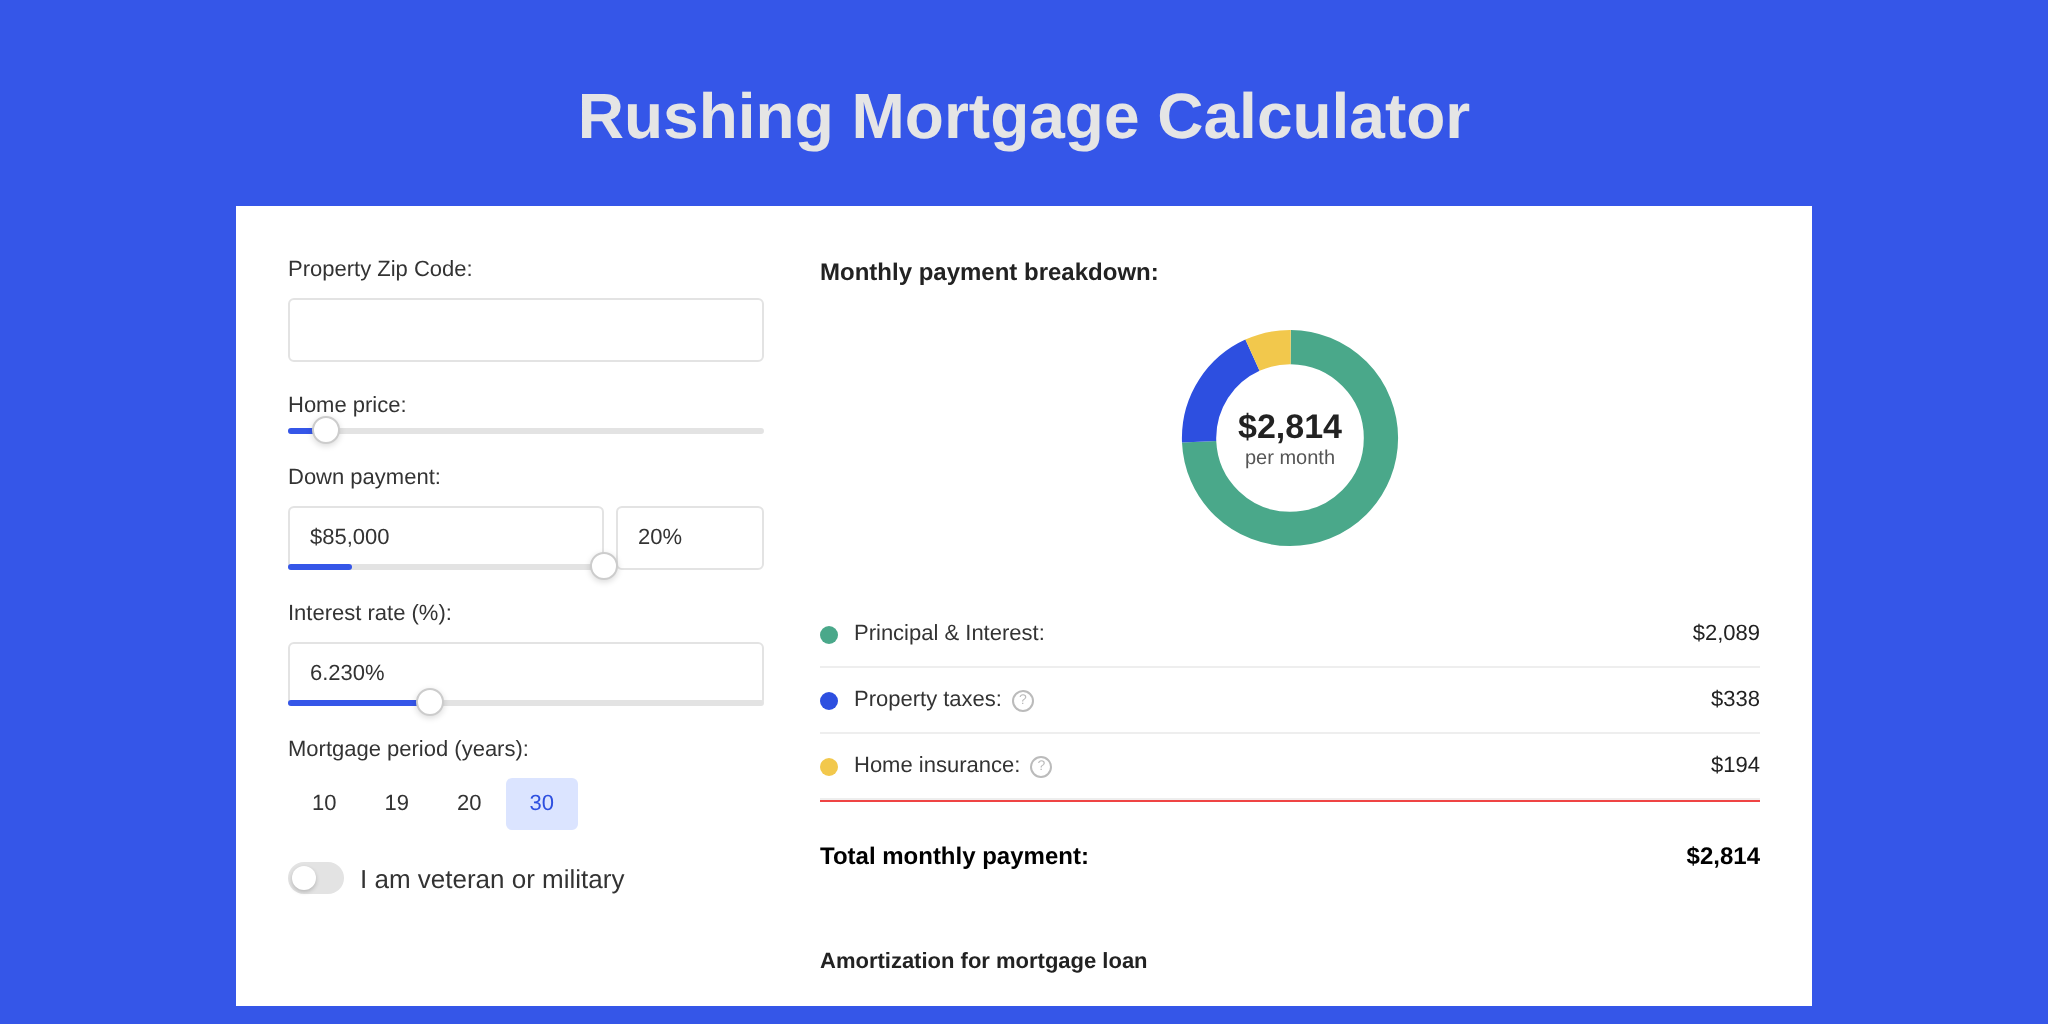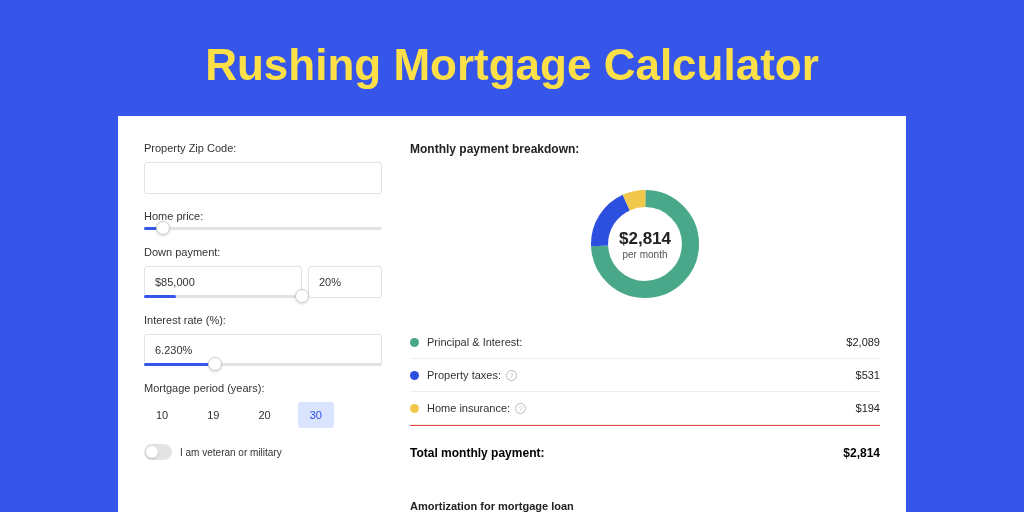--- a/index.html
+++ b/index.html
@@ -1,37 +1,37 @@
 <!DOCTYPE html>
 <html><head>
 <meta charset="utf-8">
 <style>
   *{box-sizing:border-box;margin:0;padding:0;font-family:-apple-system,BlinkMacSystemFont,"Segoe UI",Arial,sans-serif}
   body{background:#3556e8;width:1024px;height:512px;overflow:hidden}
-  .page-title{color:#fde047;font-size:44px;font-weight:700;text-align:center;padding:40px 0 26px}
+  .page-title{color:#e5e5e5;font-size:32px;font-weight:700;text-align:center;padding:40px 0 26px}
   .card{background:#fff;width:788px;margin:0 auto;padding:26px;display:flex;gap:28px;height:400px;overflow:hidden}
   .left{width:238px;flex-shrink:0}
   .right{flex:1}
   .label{font-size:11px;color:#333;margin-bottom:8px}
   .input{width:100%;height:32px;border:1px solid #e3e3e3;border-radius:3px;background:#fff;padding:0 10px;font-size:11px;color:#333}
   .field{margin-bottom:16px;position:relative}
   .slider-track{height:3px;background:#e3e3e3;border-radius:2px;position:relative;margin-top:-3px}
   .slider-fill{height:3px;background:#3556e8;border-radius:2px;position:absolute;top:0;left:0}
   .slider-thumb{width:14px;height:14px;border-radius:50%;background:#fff;border:1px solid #ccc;box-shadow:0 1px 3px rgba(0,0,0,.15);position:absolute;top:-6px;transform:translateX(-50%)}
   .row2{display:flex;gap:6px}
   .row2 .col1{width:158px}
   .row2 .col2{flex:1}
-  .period-btns{display:flex;gap:15px}
+  .period-btns{display:flex;gap:0}
   .pbtn{height:26px;padding:0 12px;font-size:11px;border:none;background:#fff;color:#333;cursor:pointer;border-radius:3px}
   .pbtn.active{background:#dbe4ff;color:#2d4fe0;font-weight:400}
   .toggle-row{display:flex;align-items:center;gap:8px;margin-top:12px}
   .toggle{width:28px;height:16px;border-radius:10px;background:#e3e3e3;position:relative}
   .toggle::after{content:"";width:12px;height:12px;border-radius:50%;background:#fff;position:absolute;top:2px;left:2px;box-shadow:0 1px 2px rgba(0,0,0,.2)}
-  .toggle-label{font-size:10px;color:#333}
-  .section-title{font-size:12px;font-weight:700;color:#222;margin-bottom:28px}
+  .toggle-label{font-size:13px;color:#333}
+  .section-title{font-size:12px;font-weight:700;color:#222;margin-bottom:16px}
   .donut-wrap{display:flex;justify-content:center;margin-bottom:22px}
   .donut{position:relative;width:120px;height:120px}
   .donut-center{position:absolute;inset:0;display:flex;flex-direction:column;align-items:center;justify-content:center}
   .donut-amount{font-size:17px;font-weight:700;color:#222}
   .donut-sub{font-size:10px;color:#555}
   .legend-row{display:flex;align-items:center;padding:10px 0;border-bottom:1px solid #eee;font-size:11px}
   .legend-row:last-of-type{border-bottom:none}
   .dot{width:9px;height:9px;border-radius:50%;margin-right:8px;flex-shrink:0}
   .dot.green{background:#4aa88a}
   .dot.blue{background:#2d4fe0}
@@ -128,21 +128,21 @@
       <span class="dot green"></span>
       <span class="legend-label">Principal &amp; Interest:</span>
       <span class="legend-val">$2,089</span>
     </div>
     <div class="legend-row">
       <span class="dot blue"></span>
       <span class="legend-label">
         <span>Property taxes:</span>
         <span class="info-icon">?</span>
       </span>
-      <span class="legend-val">$531</span>
+      <span class="legend-val">$338</span>
     </div>
     <div class="legend-row">
       <span class="dot yellow"></span>
       <span class="legend-label">
         <span>Home insurance:</span>
         <span class="info-icon">?</span>
       </span>
       <span class="legend-val">$194</span>
     </div>
     <div class="total-row">

